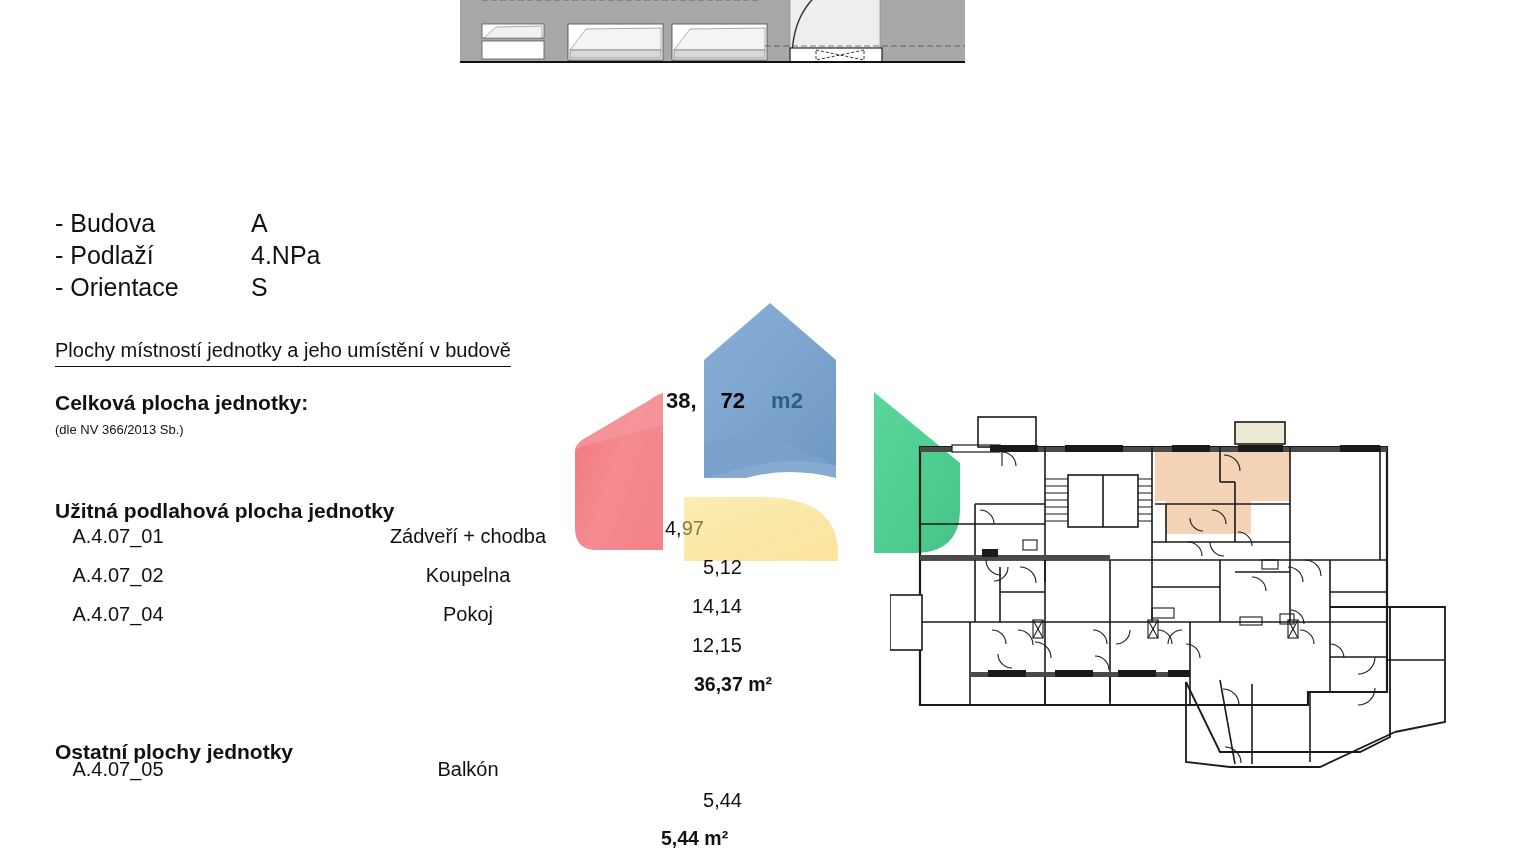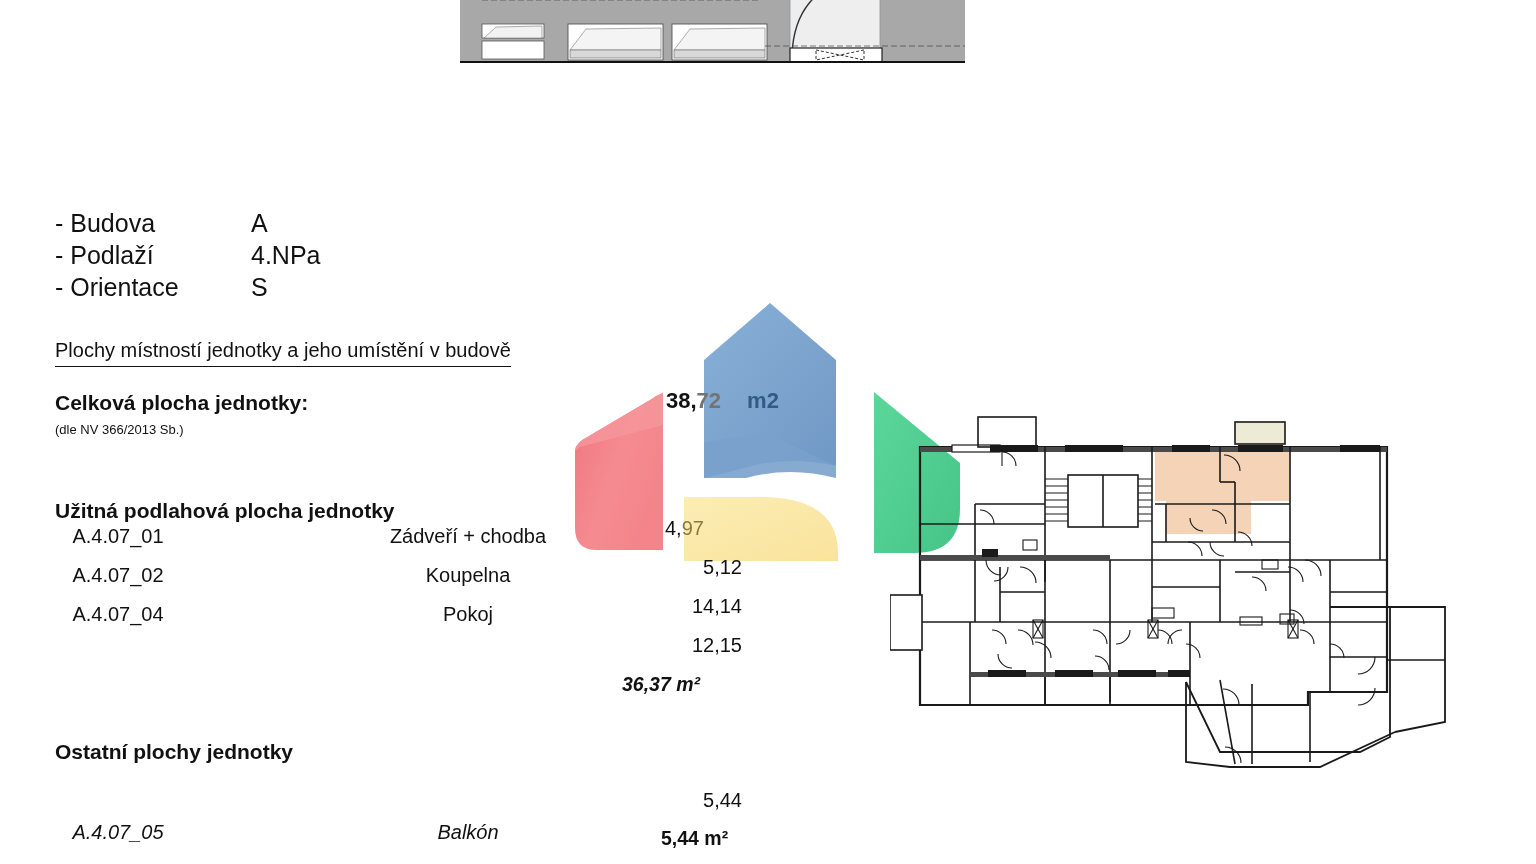--- a/index.html
+++ b/index.html
@@ -51,36 +51,36 @@
   .room-row .name{flex:1;}
 
   .amount{position:absolute;font-size:20px;text-align:right;width:70px;white-space:nowrap;}
   .amount.bold{font-weight:bold;font-size:19.5px;}
 
   
   #val-01{left:665px;top:517px;text-align:left;width:90px;}
   #val-02{left:672px;top:556px;}
   #val-03{left:672px;top:595px;}
   #val-04{left:672px;top:634px;}
-  #val-sum-usable{left:622px;top:673px;width:92px;text-align:left;font-style:italic;}
+  #val-sum-usable{left:694px;top:673px;width:92px;text-align:left;}
   #val-05{left:672px;top:789px;}
   #val-sum-other{left:661px;top:827px;width:92px;text-align:left;}
 
-  .rooms-other{position:absolute;left:55px;top:820px;width:700px;font-style:italic;}
+  .rooms-other{position:absolute;left:55px;top:757px;width:700px;}
   .rooms-other .room-row{line-height:24px;}
 
   
   #val-01 .tint{color:#8a7a3d;}
 
   
   #total-area-label{
     position:absolute;left:666px;top:388px;
     font-size:22px;font-weight:bold;white-space:nowrap;letter-spacing:0px;
   }
-  #total-area-label .tint{color:#737373;}
+  #total-area-label .tint{color:#000000;margin-left:24px;}
   #total-area-label .unit{color:#2f5b86;margin-left:26px;}
 
   
   #shapes{position:absolute;left:0;top:0;width:1536px;height:864px;pointer-events:none;}
 
   
   #floorplan{position:absolute;left:890px;top:392px;width:580px;height:380px;}
   #floorplan svg{display:block;}
 </style>
 </head>

